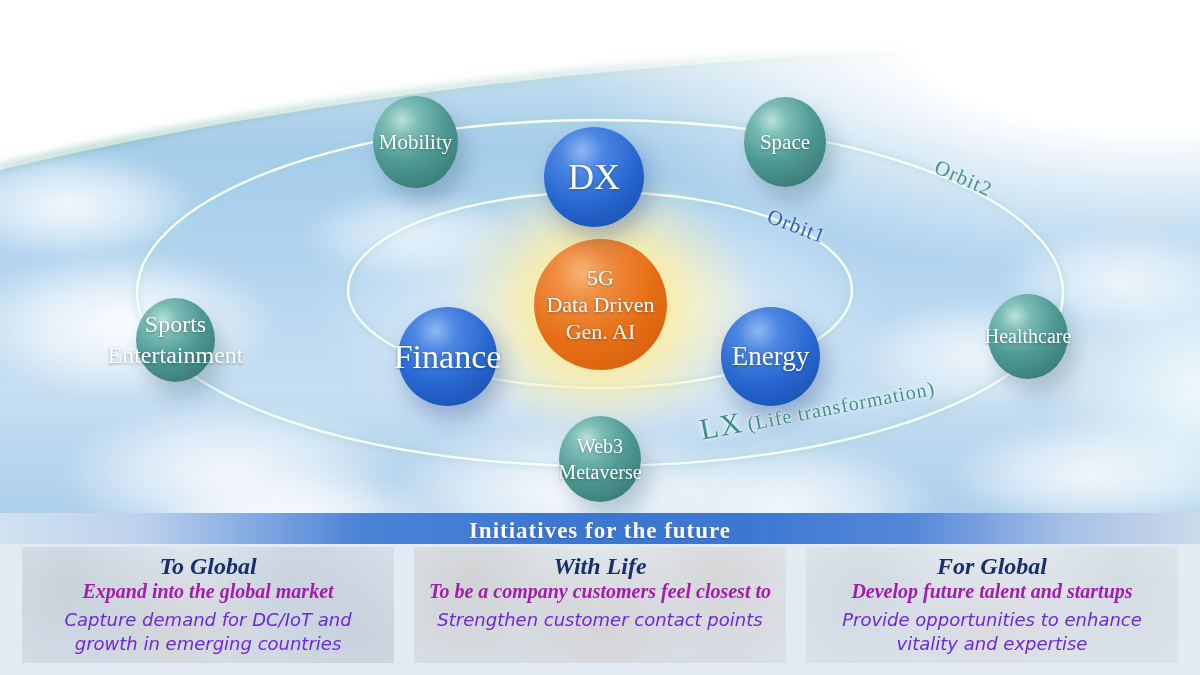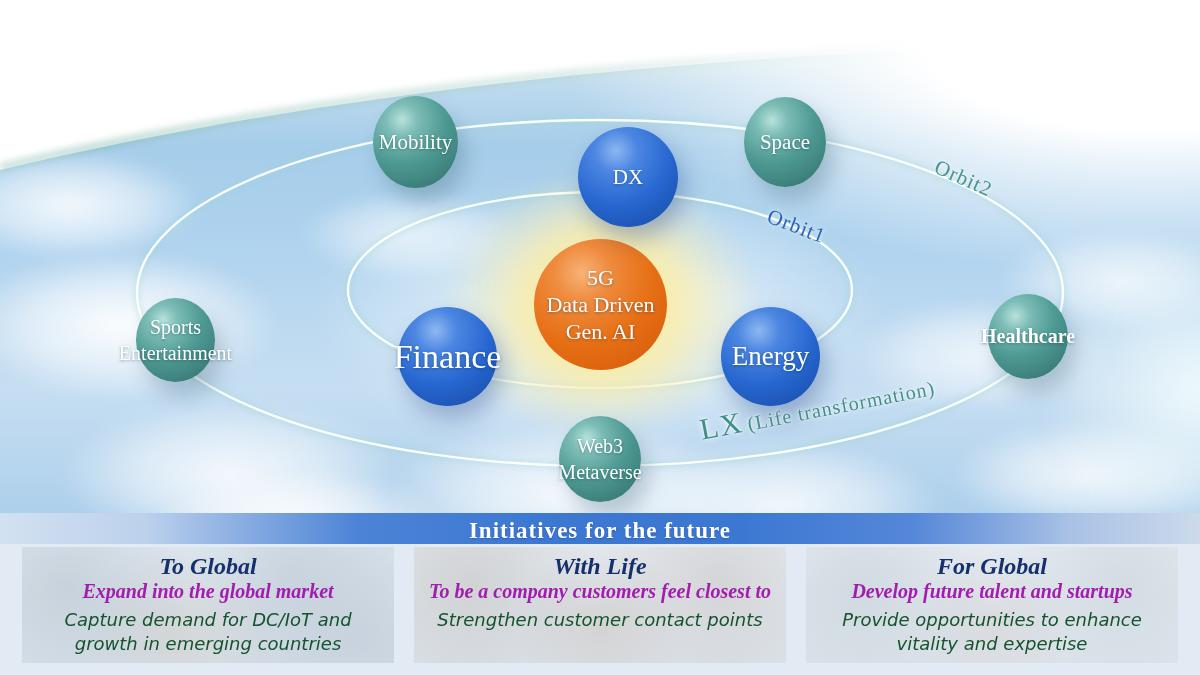--- a/index.html
+++ b/index.html
@@ -52,28 +52,28 @@
     filter:blur(4px);}
   .sphere{position:absolute;z-index:5;border-radius:50%;display:flex;flex-direction:column;
     align-items:center;justify-content:center;color:#fff;text-align:center;
     text-shadow:0 1px 3px rgba(0,40,60,.4);white-space:nowrap;}
   .sphere.teal{background:radial-gradient(circle at 34% 26%, #b8e2dc 0%, #7dbdb6 18%, #4f9a94 48%, #3d807b 78%, #366f6b 100%);
     box-shadow:8px 14px 20px rgba(50,90,110,.28);}
   .sphere.blue{background:radial-gradient(circle at 38% 24%, #8db8f0 0%, #4c86e2 22%, #2767d0 55%, #1b53b2 85%);
     box-shadow:6px 12px 22px rgba(30,60,130,.32);}
   .sphere.orange{background:radial-gradient(circle at 36% 26%, #f7b377 0%, #ef8b3e 22%, #e66f15 55%, #d95f0c 88%);
     box-shadow:0 0 46px 14px rgba(250,235,160,.85);align-items:center;}
-  .s-dx{left:578px;top:127px;width:100px;height:100px;font-size:21px;}
+  .s-dx{left:544px;top:127px;width:100px;height:100px;font-size:36px;}
   .s-finance{left:398px;top:307px;width:99px;height:99px;font-size:34px;}
   .s-energy{left:721px;top:307px;width:99px;height:99px;font-size:27px;}
   .s-center{left:534px;top:239px;width:133px;height:131px;font-size:22px;line-height:1.24;}
   .s-mobility{left:373px;top:96px;width:85px;height:92px;font-size:21px;}
   .s-space{left:744px;top:97px;width:82px;height:90px;font-size:21px;align-items:center;}
-  .s-sports{left:136px;top:298px;width:79px;height:84px;font-size:20px;line-height:1.3;}
-  .s-health{left:988px;top:294px;width:80px;height:85px;font-size:20px;font-weight:bold;}
+  .s-sports{left:136px;top:298px;width:79px;height:84px;font-size:24px;line-height:1.3;}
+  .s-health{left:988px;top:294px;width:80px;height:85px;font-size:20px;}
   .s-web3{left:559px;top:416px;width:82px;height:86px;font-size:20px;line-height:1.3;}
   
   .bottom{position:absolute;left:0;right:0;top:513px;bottom:0;background:#e2ebf4;z-index:10;}
   .banner{position:absolute;left:0;top:0;width:1200px;height:31px;
     display:flex;align-items:flex-end;justify-content:center;
     background:linear-gradient(90deg,#d2e1f1 0%, #bdd1ec 12%, #4c83d6 30%, #3c78d2 45%, #3c78d2 62%, #5587d8 76%, #a8c1e5 89%, #ccdaeb 100%);}
   .banner-text{color:#ffffff;font-size:23px;font-weight:bold;letter-spacing:1px;
     text-shadow:0 1px 2px rgba(20,50,110,.4);}
   .card{position:absolute;top:34px;width:372px;height:116px;border-radius:2px;overflow:hidden;font-style:italic;}
   .card-1{left:22px;}
@@ -94,21 +94,21 @@
   .card-3 .photo{background:
       radial-gradient(circle at 15% 40%, rgba(120,135,155,.4), rgba(120,135,155,0) 40%),
       radial-gradient(circle at 50% 70%, rgba(170,145,140,.38), rgba(170,145,140,0) 42%),
       radial-gradient(circle at 85% 30%, rgba(135,150,165,.4), rgba(135,150,165,0) 40%),
       linear-gradient(180deg,#d6dde4,#c9d2dc);}
   .card .veil{position:absolute;inset:0;background:rgba(242,247,252,.52);}
   .card-text{position:relative;z-index:2;height:100%;display:flex;flex-direction:column;
     align-items:center;justify-content:flex-start;padding-top:6px;}
   .card-title{color:#16306e;font-size:24px;font-weight:bold;line-height:1.1;}
   .card-sub{color:#a21caf;font-size:20px;font-weight:bold;line-height:1.2;white-space:nowrap;}
-  .card-body{margin-top:5px;color:#14532d;font-size:18px;line-height:1.3;text-align:center;
+  .card-body{margin-top:5px;color:#6d28d9;font-size:18px;line-height:1.3;text-align:center;
     font-family:"DejaVu Sans", sans-serif;}
 </style>
 </head>
 <body>
 
 <div class="stage">
 
   <svg class="earth-svg" width="1200" height="675">
     <defs>
       <linearGradient id="earthGrad" x1="0" y1="0" x2="0" y2="1">

